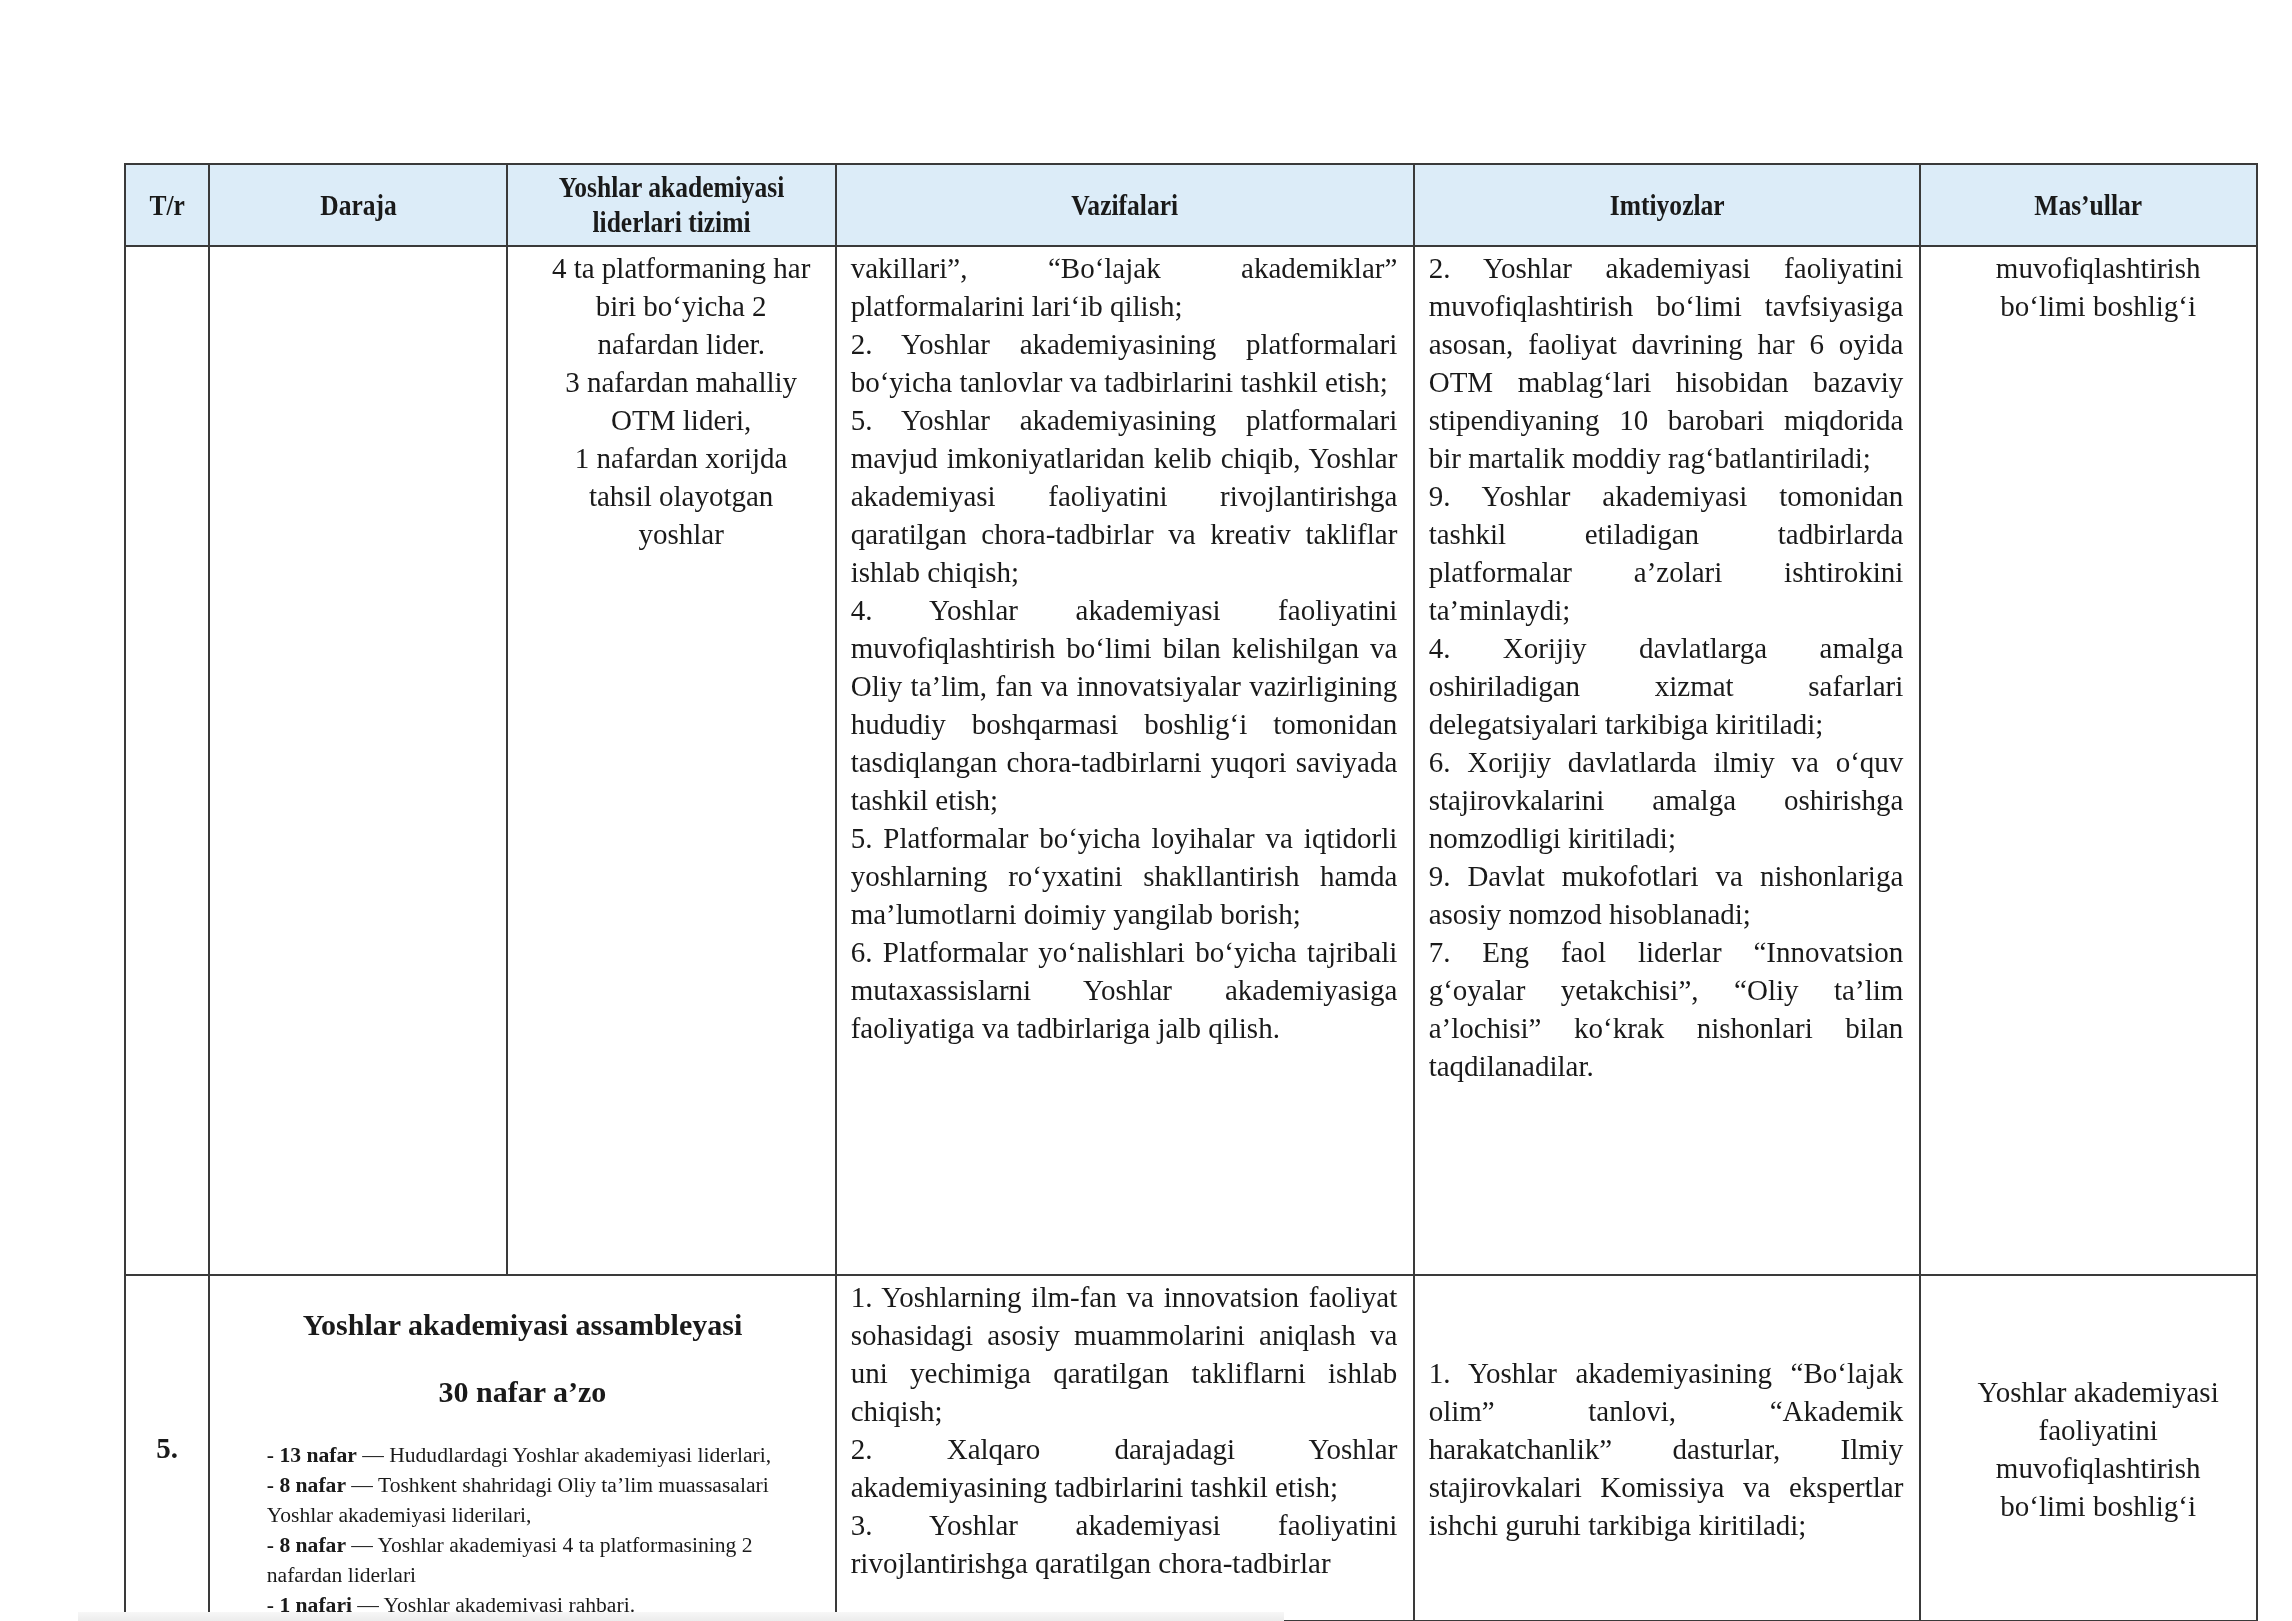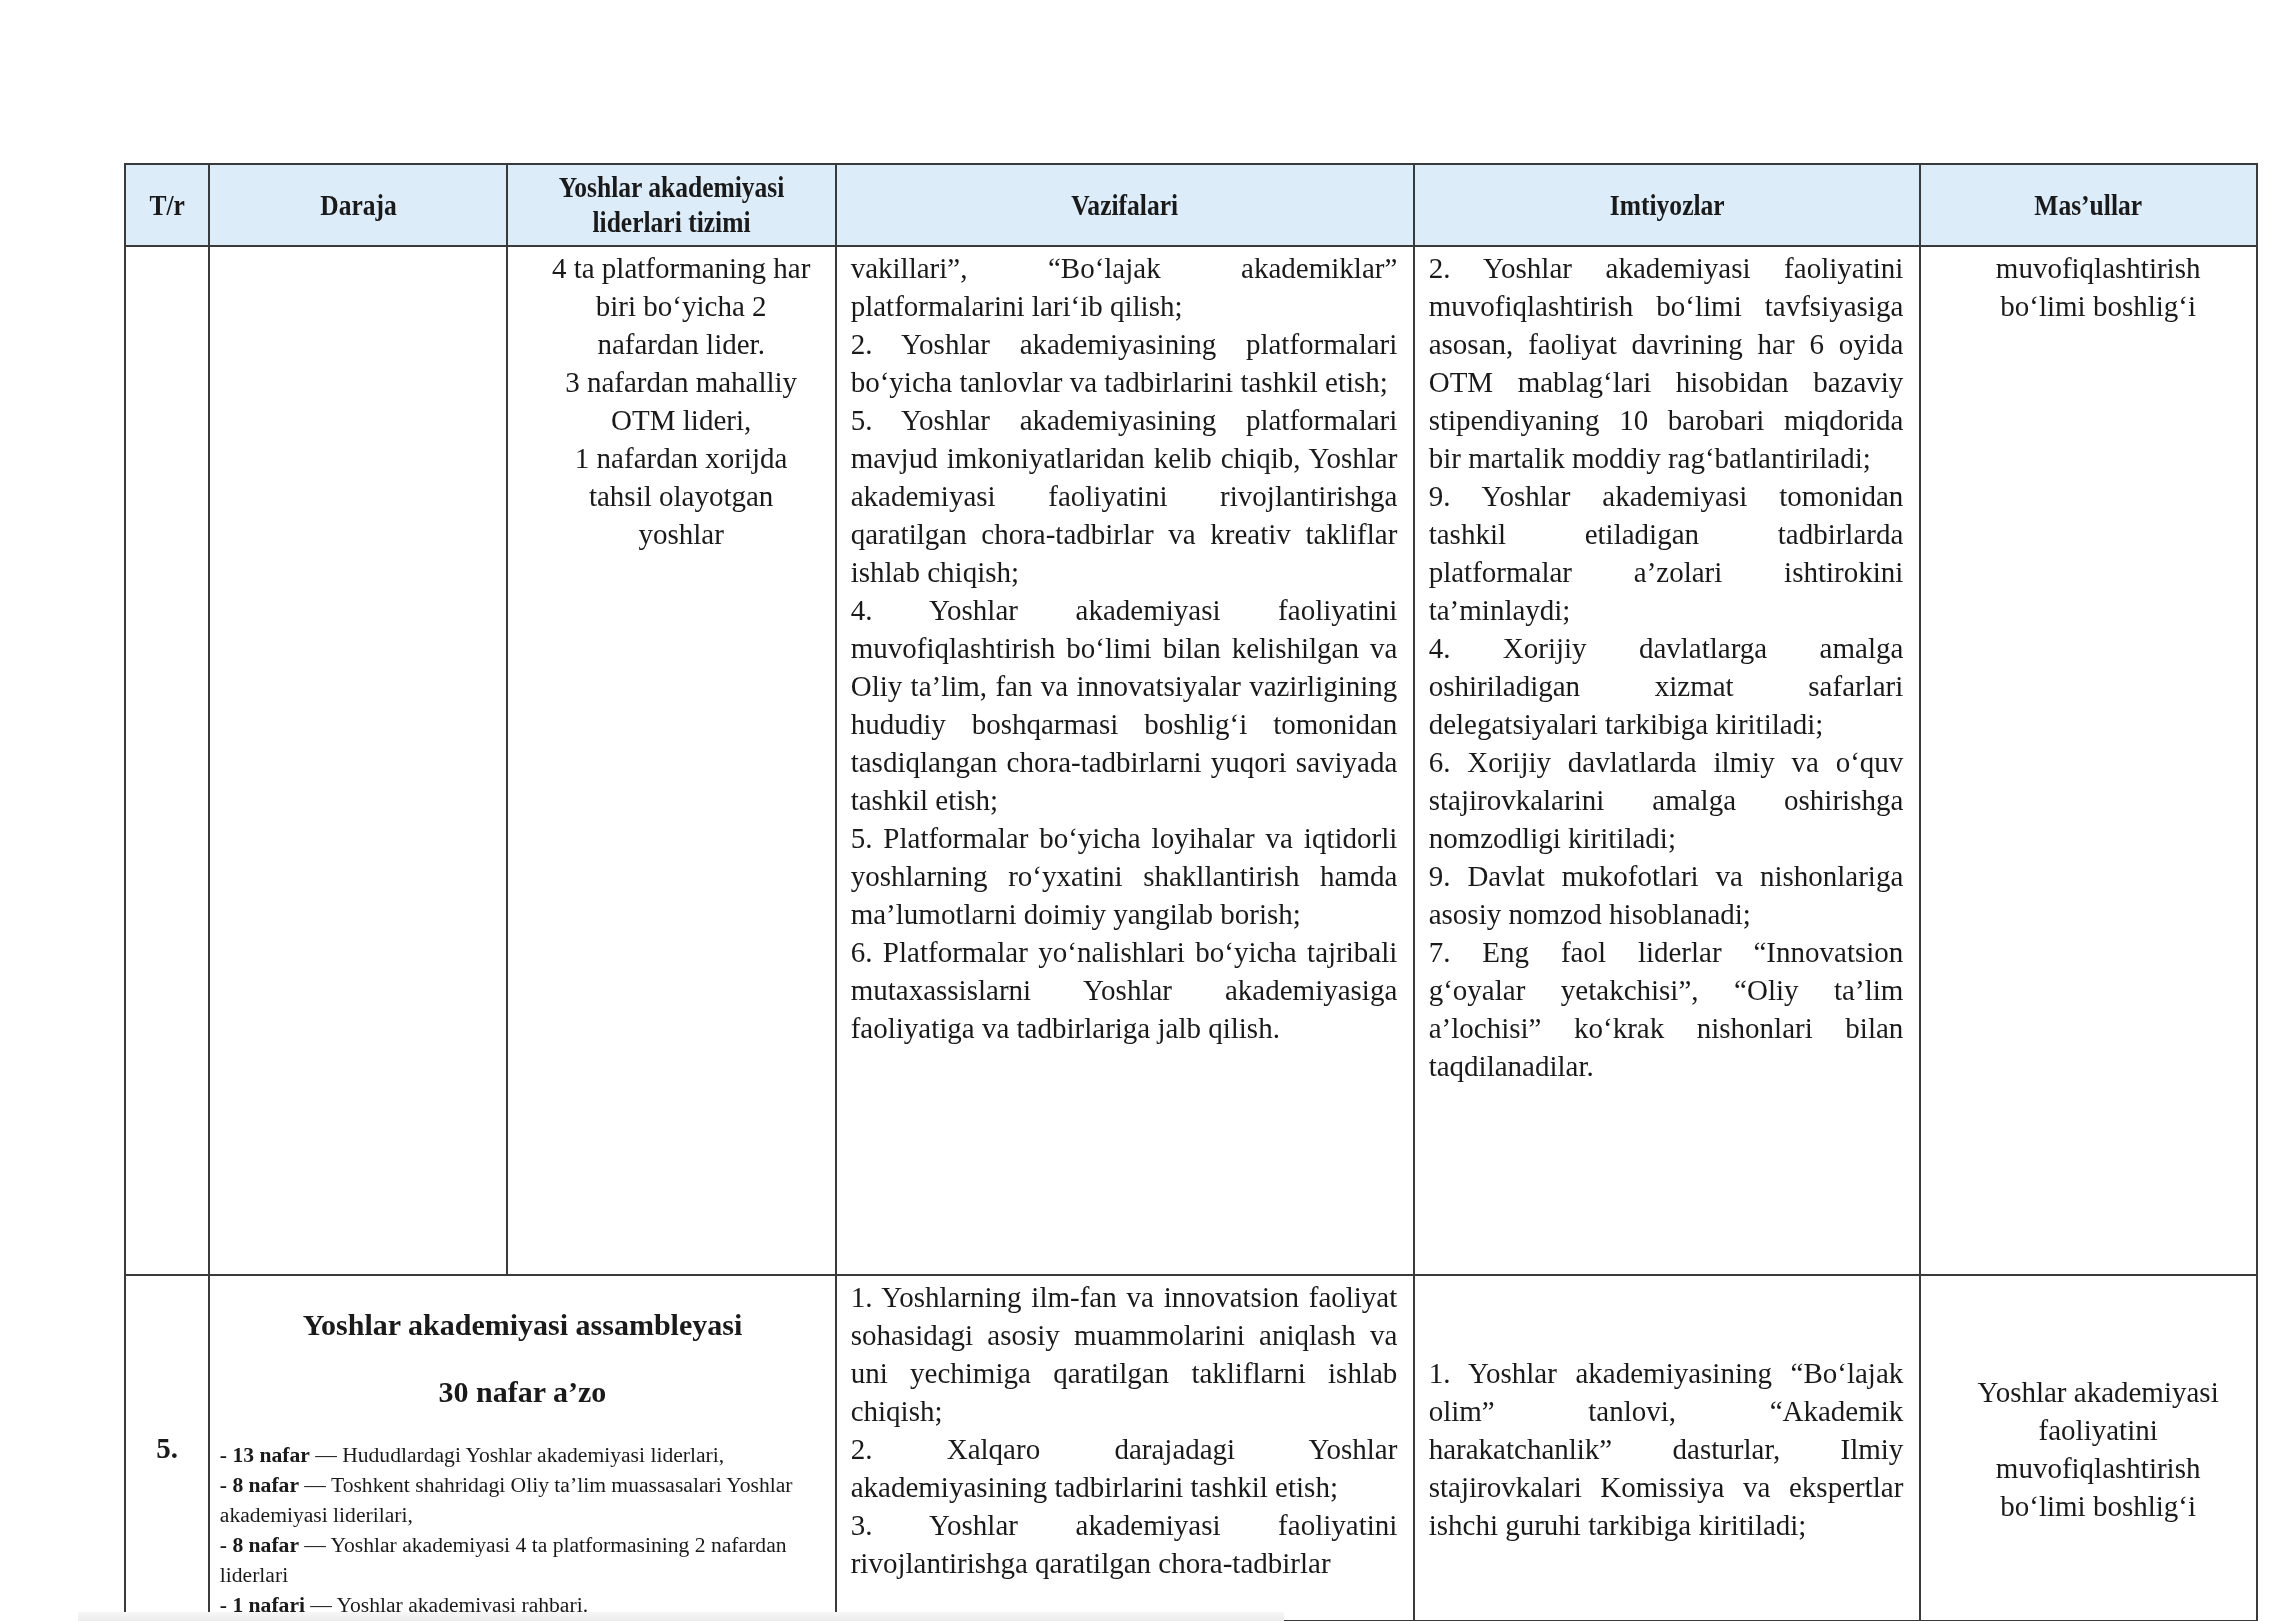--- a/index.html
+++ b/index.html
@@ -22,21 +22,21 @@
   }
   .tbl th span { display: inline-block; transform: scaleX(0.88); }
   .cell-p {
     font-size: 29px; line-height: 38px; text-align: justify;
     padding: 2px 15.7px 0 13.7px;
   }
   .cell-p p { margin: 0; }
   .center { text-align: center; padding-left: 35px; }
   .num { font-weight: bold; font-size: 29px; text-align: center; vertical-align: middle !important; }
   .assembly-title { font-weight: bold; font-size: 30px; line-height: 37px; text-align: center; margin-top: 21px; }
-  .assembly-list { font-size: 21.6px; line-height: 30px; padding: 0 11.8px 0 9.8px; }
+  .assembly-list { font-size: 21.6px; line-height: 30px; padding: 0 11.8px 0 9.8px; margin-left: 47px; }
   .assembly-list b { font-weight: bold; }
   .mid { vertical-align: middle !important; }
   .footer-shadow {
     position: absolute; left: 78px; top: 1612px; width: 1206px; height: 8.8px;
     background: linear-gradient(#f7f7f7, #ececec);
   }
 </style>
 </head>
 <body>
 

